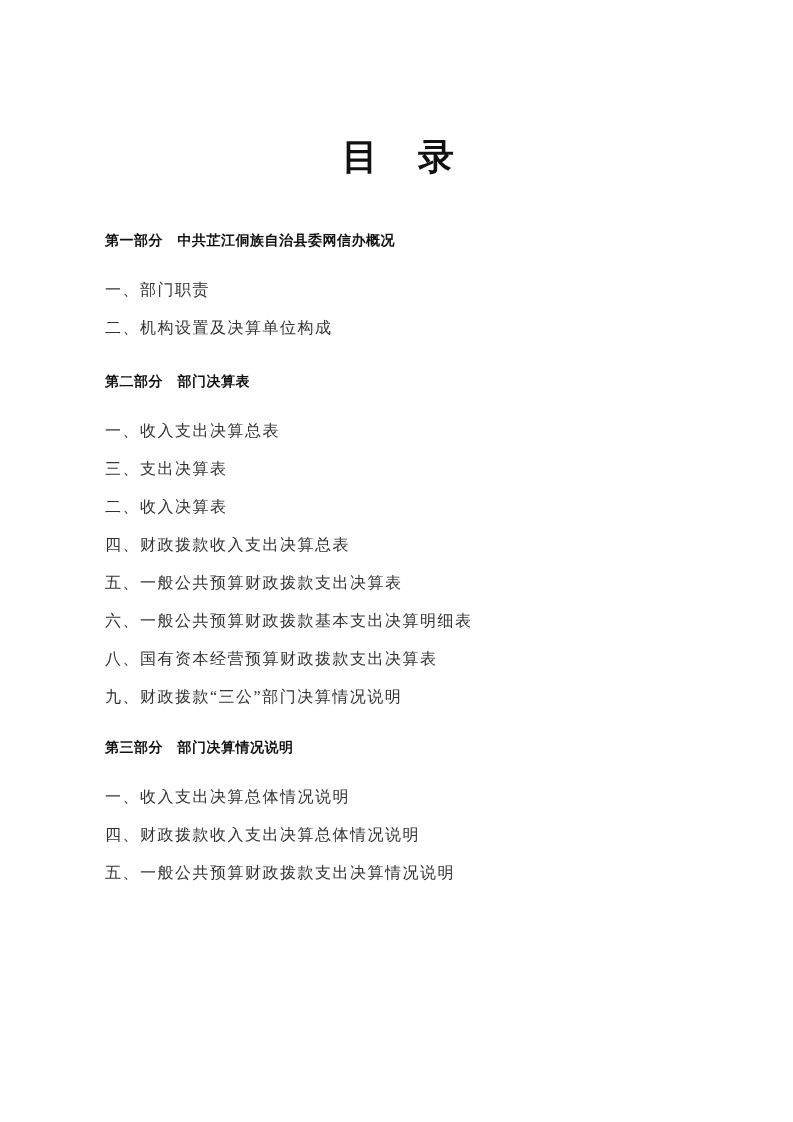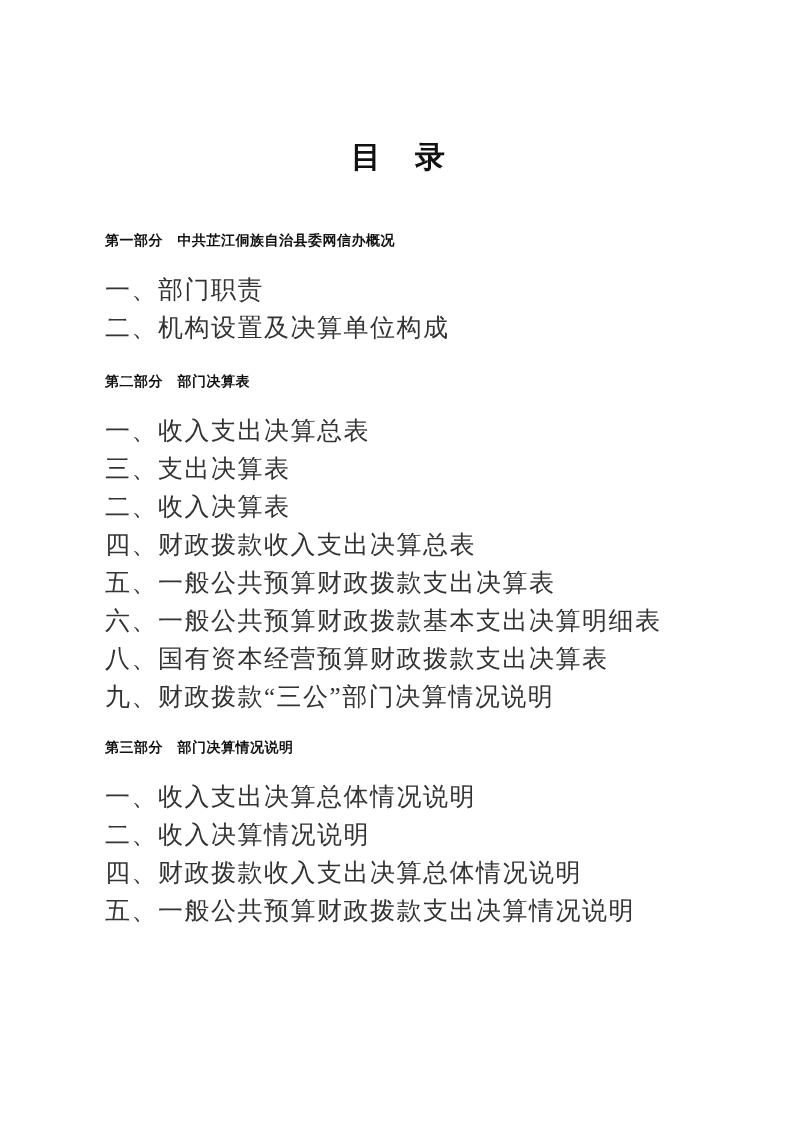--- a/index.html
+++ b/index.html
@@ -16,21 +16,21 @@
     box-sizing: border-box;
     padding: 0 100px 0 105px;
     font-family: "Liberation Serif", "DejaVu Serif", serif;
     color: #333333;
   }
   .doc-title {
     margin: 0;
     padding-top: 141px;
     text-align: center;
     font-family: "Liberation Sans", "DejaVu Sans", sans-serif;
-    font-size: 30px;
+    font-size: 36px;
     line-height: 32px;
     font-weight: bold;
     color: #111111;
     letter-spacing: 2px;
   }
   .sec-heading {
     margin: 0;
     font-family: "Liberation Sans", "DejaVu Sans", sans-serif;
     font-size: 14px;
     line-height: 26px;
@@ -42,21 +42,21 @@
   .sec-heading.second  { margin-top: 21px; }
   .sec-heading.third   { margin-top: 18px; }
   .toc-list {
     list-style: none;
     margin: 18px 0 0 0;
     padding: 0;
   }
   .toc-list li {
     height: 38px;
     line-height: 38px;
-    font-size: 25px;
+    font-size: 16px;
     letter-spacing: 1.5px;
     color: #333333;
     white-space: nowrap;
   }
 </style>
 </head>
 <body>
 
 <div class="page">
 
@@ -81,19 +81,18 @@
       <li>六、一般公共预算财政拨款基本支出决算明细表</li>
       <li>八、国有资本经营预算财政拨款支出决算表</li>
       <li>九、财政拨款“三公”部门决算情况说明</li>
     </ul>
   </section>
 
   <section>
     <h2 class="sec-heading third">第三部分　部门决算情况说明</h2>
     <ul class="toc-list">
       <li>一、收入支出决算总体情况说明</li>
-      <li>二、收入决算情况说明</li>
       <li>四、财政拨款收入支出决算总体情况说明</li>
       <li>五、一般公共预算财政拨款支出决算情况说明</li>
     </ul>
   </section>
 
 </div>
 
 </body></html>

